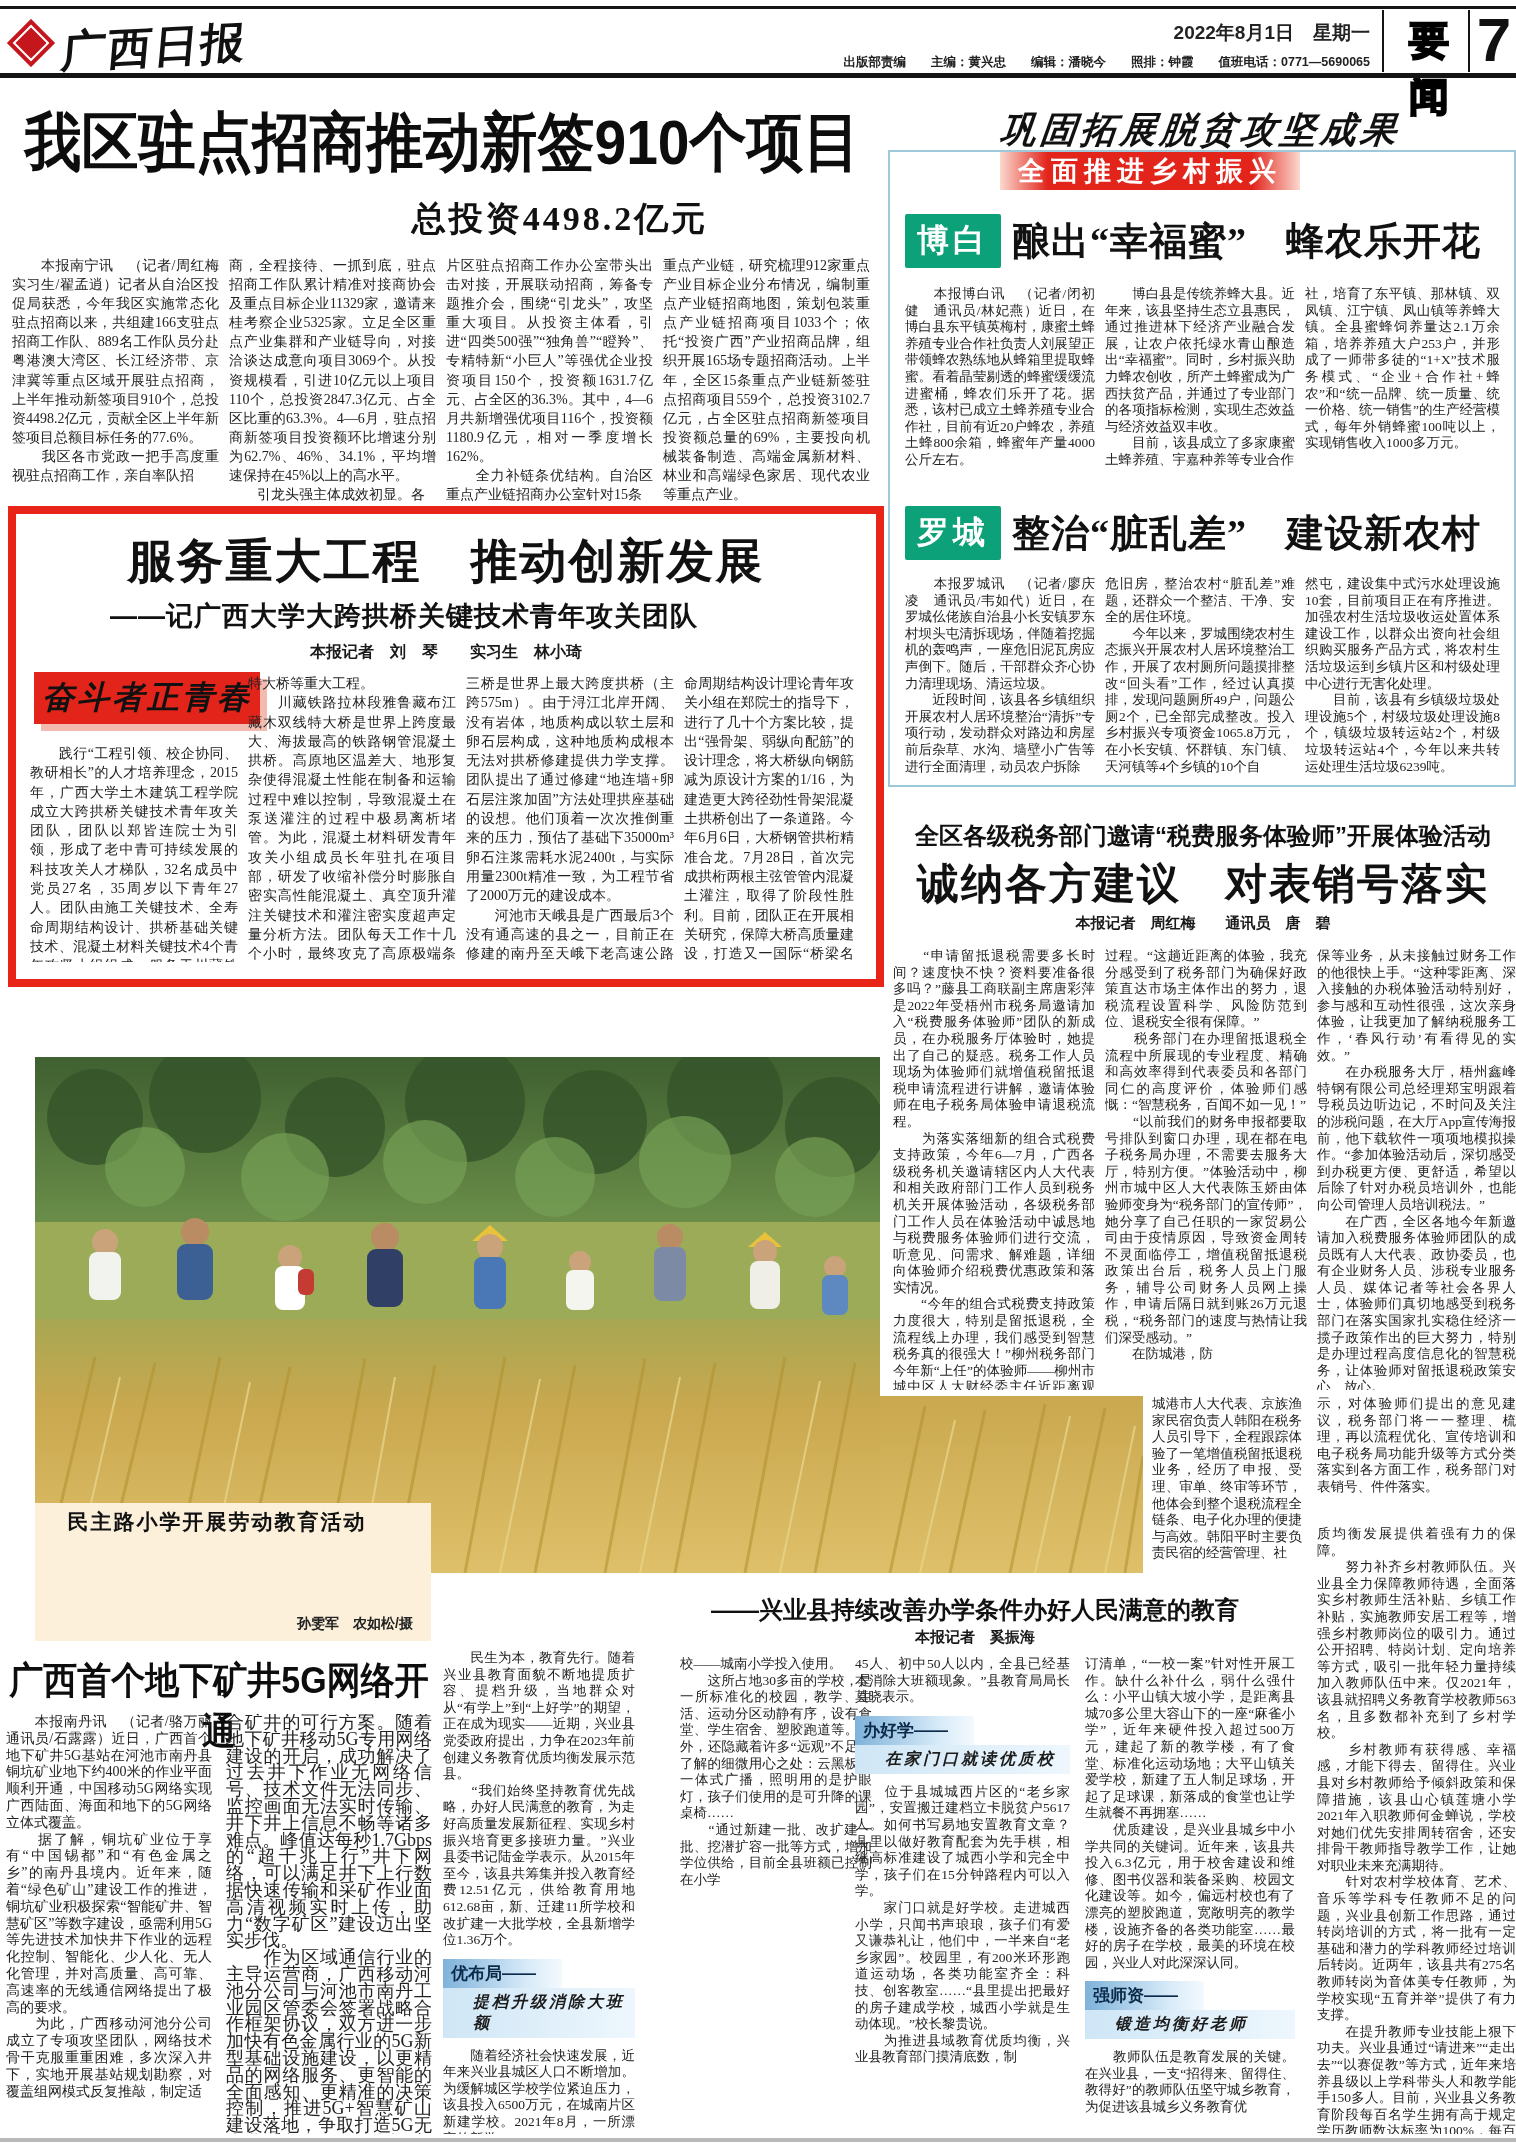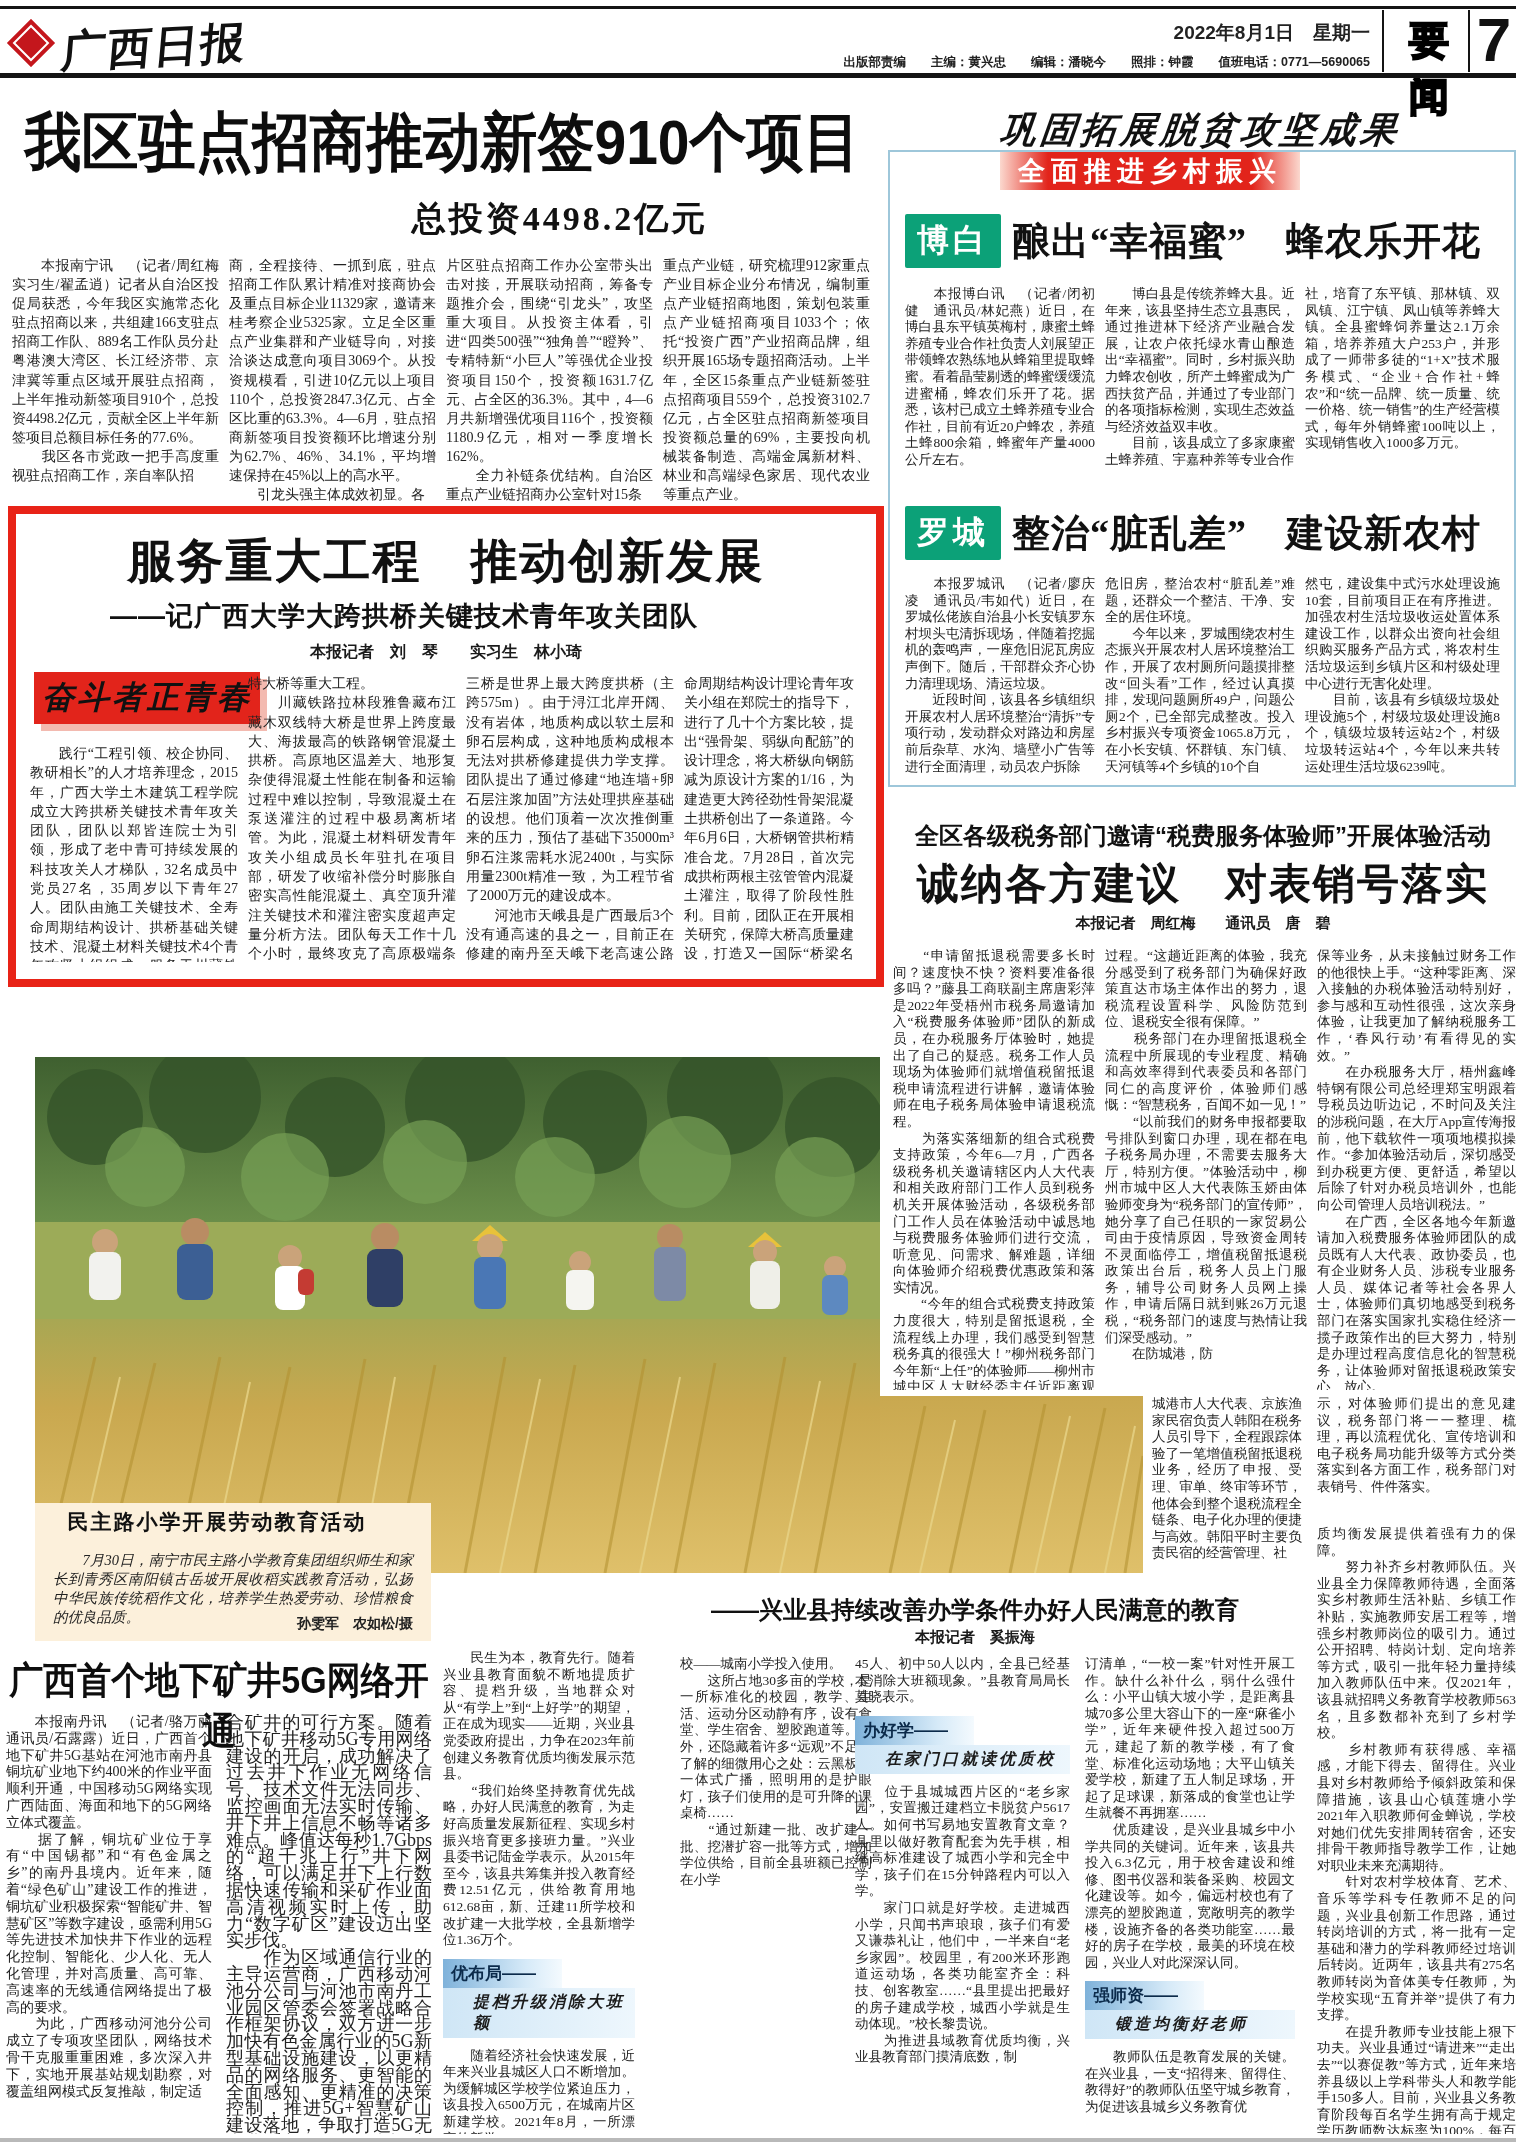--- a/index.html
+++ b/index.html
@@ -219,21 +219,20 @@
       <g stroke="#e8d488" stroke-width="2" opacity="0.8">
         <path d="M40 177 L75 24"></path>
           <path d="M155 177 L190 20"></path>
           <path d="M225 177 L255 30"></path>
       </g>
     </svg>
   </div>
 
   <div class="abs" style="left:35px;top:1503px;width:396px;height:138px;background:#fcf0db;padding:0;">
     <div class="abs hei" style="left:0;top:5px;width:364px;text-align:center;font-size:21px;font-weight:bold;letter-spacing:2px;color:#111;">民主路小学开展劳动教育活动</div>
-    <div class="abs song" style="left:18px;top:48px;width:360px;font-size:14.5px;line-height:19px;text-align:justify;font-style:italic;color:#222;white-space:pre-wrap;">　　7月30日，南宁市民主路小学教育集团组织师生和家长到青秀区南阳镇古岳坡开展收稻实践教育活动，弘扬中华民族传统稻作文化，培养学生热爱劳动、珍惜粮食的优良品质。</div>
     <div class="abs hei" style="left:18px;top:112px;width:360px;text-align:right;font-size:14px;font-weight:bold;color:#222;">孙雯军　农如松/摄</div>
   </div>
 
   <div class="abs hei" style="left:0;top:1656px;width:438px;text-align:center;font-size:34px;font-weight:900;letter-spacing:0;color:#0d0d0d;transform:scaleY(1.1);transform-origin:top;">广西首个地下矿井5G网络开通</div>
   <div class="abs coltext clip" style="left:6px;top:1714px;width:206px;height:420px;font-size:14px;line-height:16.8px;">　　本报南丹讯　（记者/骆万丽　通讯员/石露露）近日，广西首个地下矿井5G基站在河池市南丹县铜坑矿业地下约400米的作业平面顺利开通，中国移动5G网络实现广西陆面、海面和地下的5G网络立体式覆盖。
 　　据了解，铜坑矿业位于享有“中国锡都”和“有色金属之乡”的南丹县境内。近年来，随着“绿色矿山”建设工作的推进，铜坑矿业积极探索“智能矿井、智慧矿区”等数字建设，亟需利用5G等先进技术加快井下作业的远程化控制、智能化、少人化、无人化管理，并对高质量、高可靠、高速率的无线通信网络提出了极高的要求。
 　　为此，广西移动河池分公司成立了专项攻坚团队，网络技术骨干克服重重困难，多次深入井下，实地开展基站规划勘察，对覆盖组网模式反复推敲，制定适</div>
   <div class="abs coltext clip" style="left:226px;top:1714px;width:206px;height:420px;font-size:18px;line-height:16.8px;">合矿井的可行方案。随着地下矿井移动5G专用网络建设的开启，成功解决了过去井下作业无网络信号、技术文件无法同步、监控画面无法实时传输、井下井上信息不畅等诸多难点。峰值达每秒1.7Gbps的“超千兆上行”井下网络，可以满足井下上行数据快速传输和采矿作业面高清视频实时上传，助力“数字矿区”建设迈出坚实步伐。
 　　作为区域通信行业的主导运营商，广西移动河池分公司与河池市南丹工业园区管委会签署战略合作框架协议，双方进一步加快有色金属行业的5G新型基础设施建设，以更精品的网络服务、更智能的全面感知、更精准的决策控制，推进5G+智慧矿山建设落地，争取打造5G无人化采掘、5G自动驾驶/辅助运输、5G智能巡检/救援、5G远程遥控等一批信息化标杆应用。</div>
 

